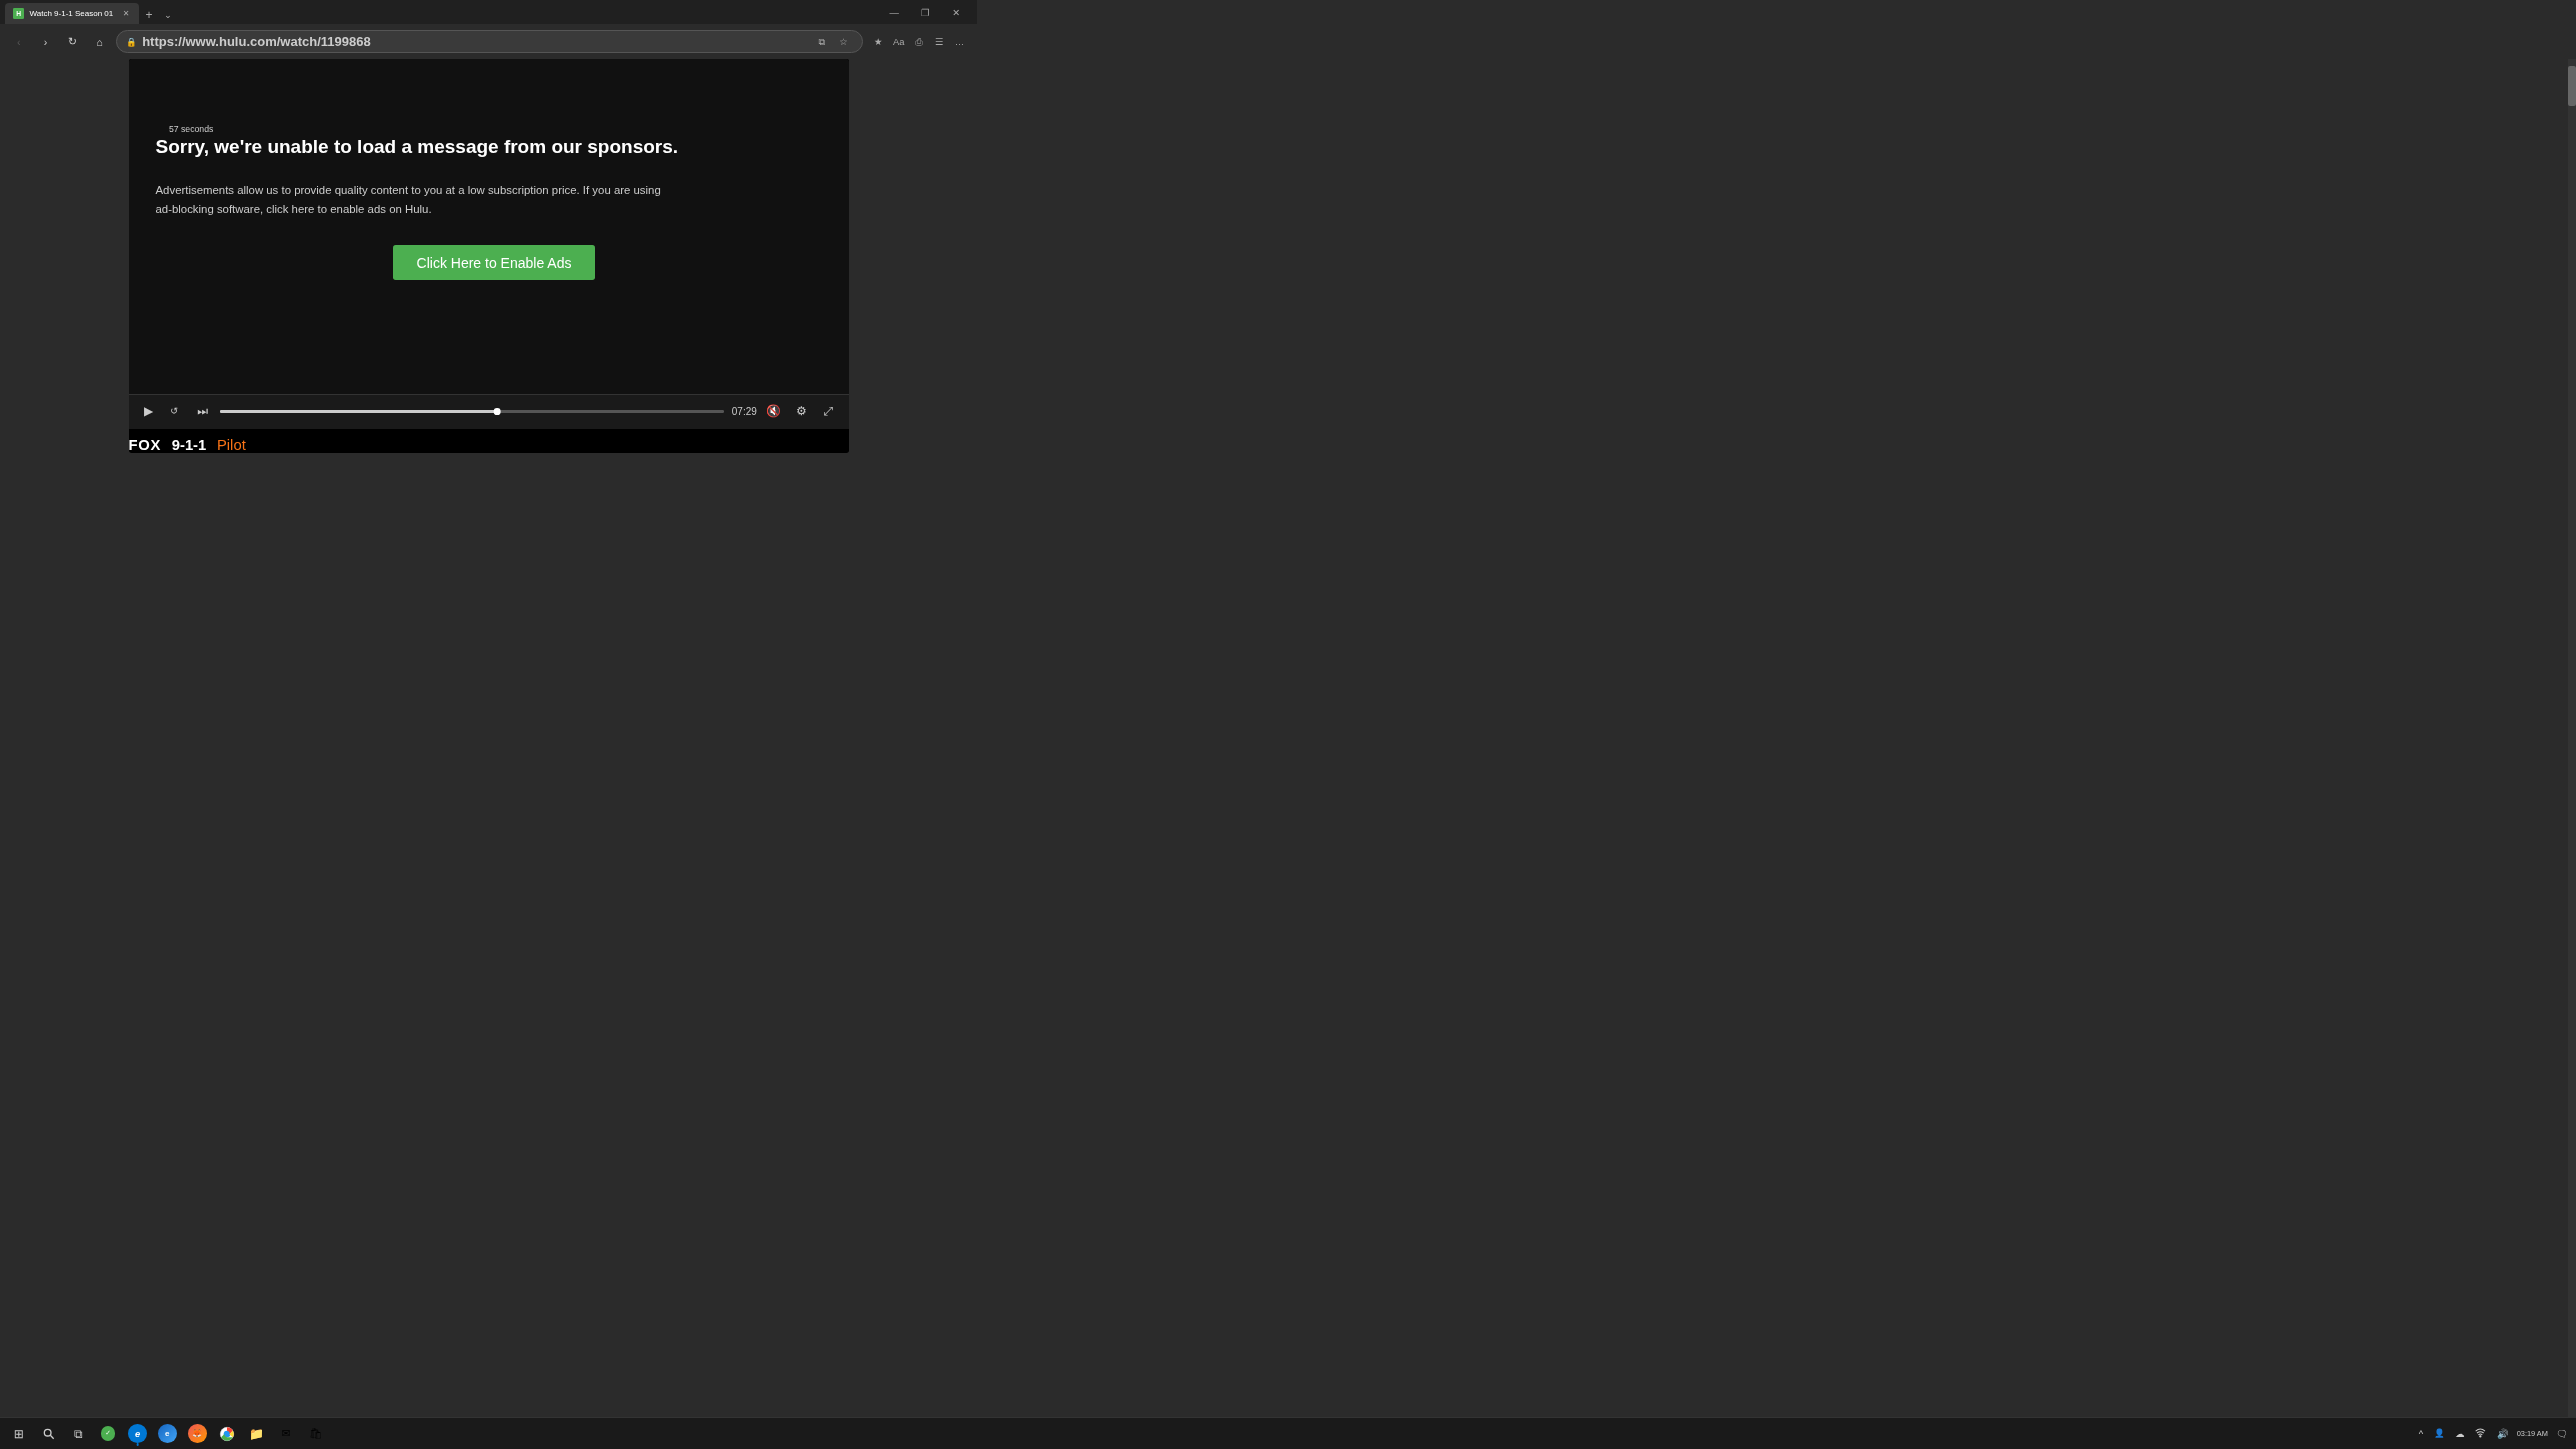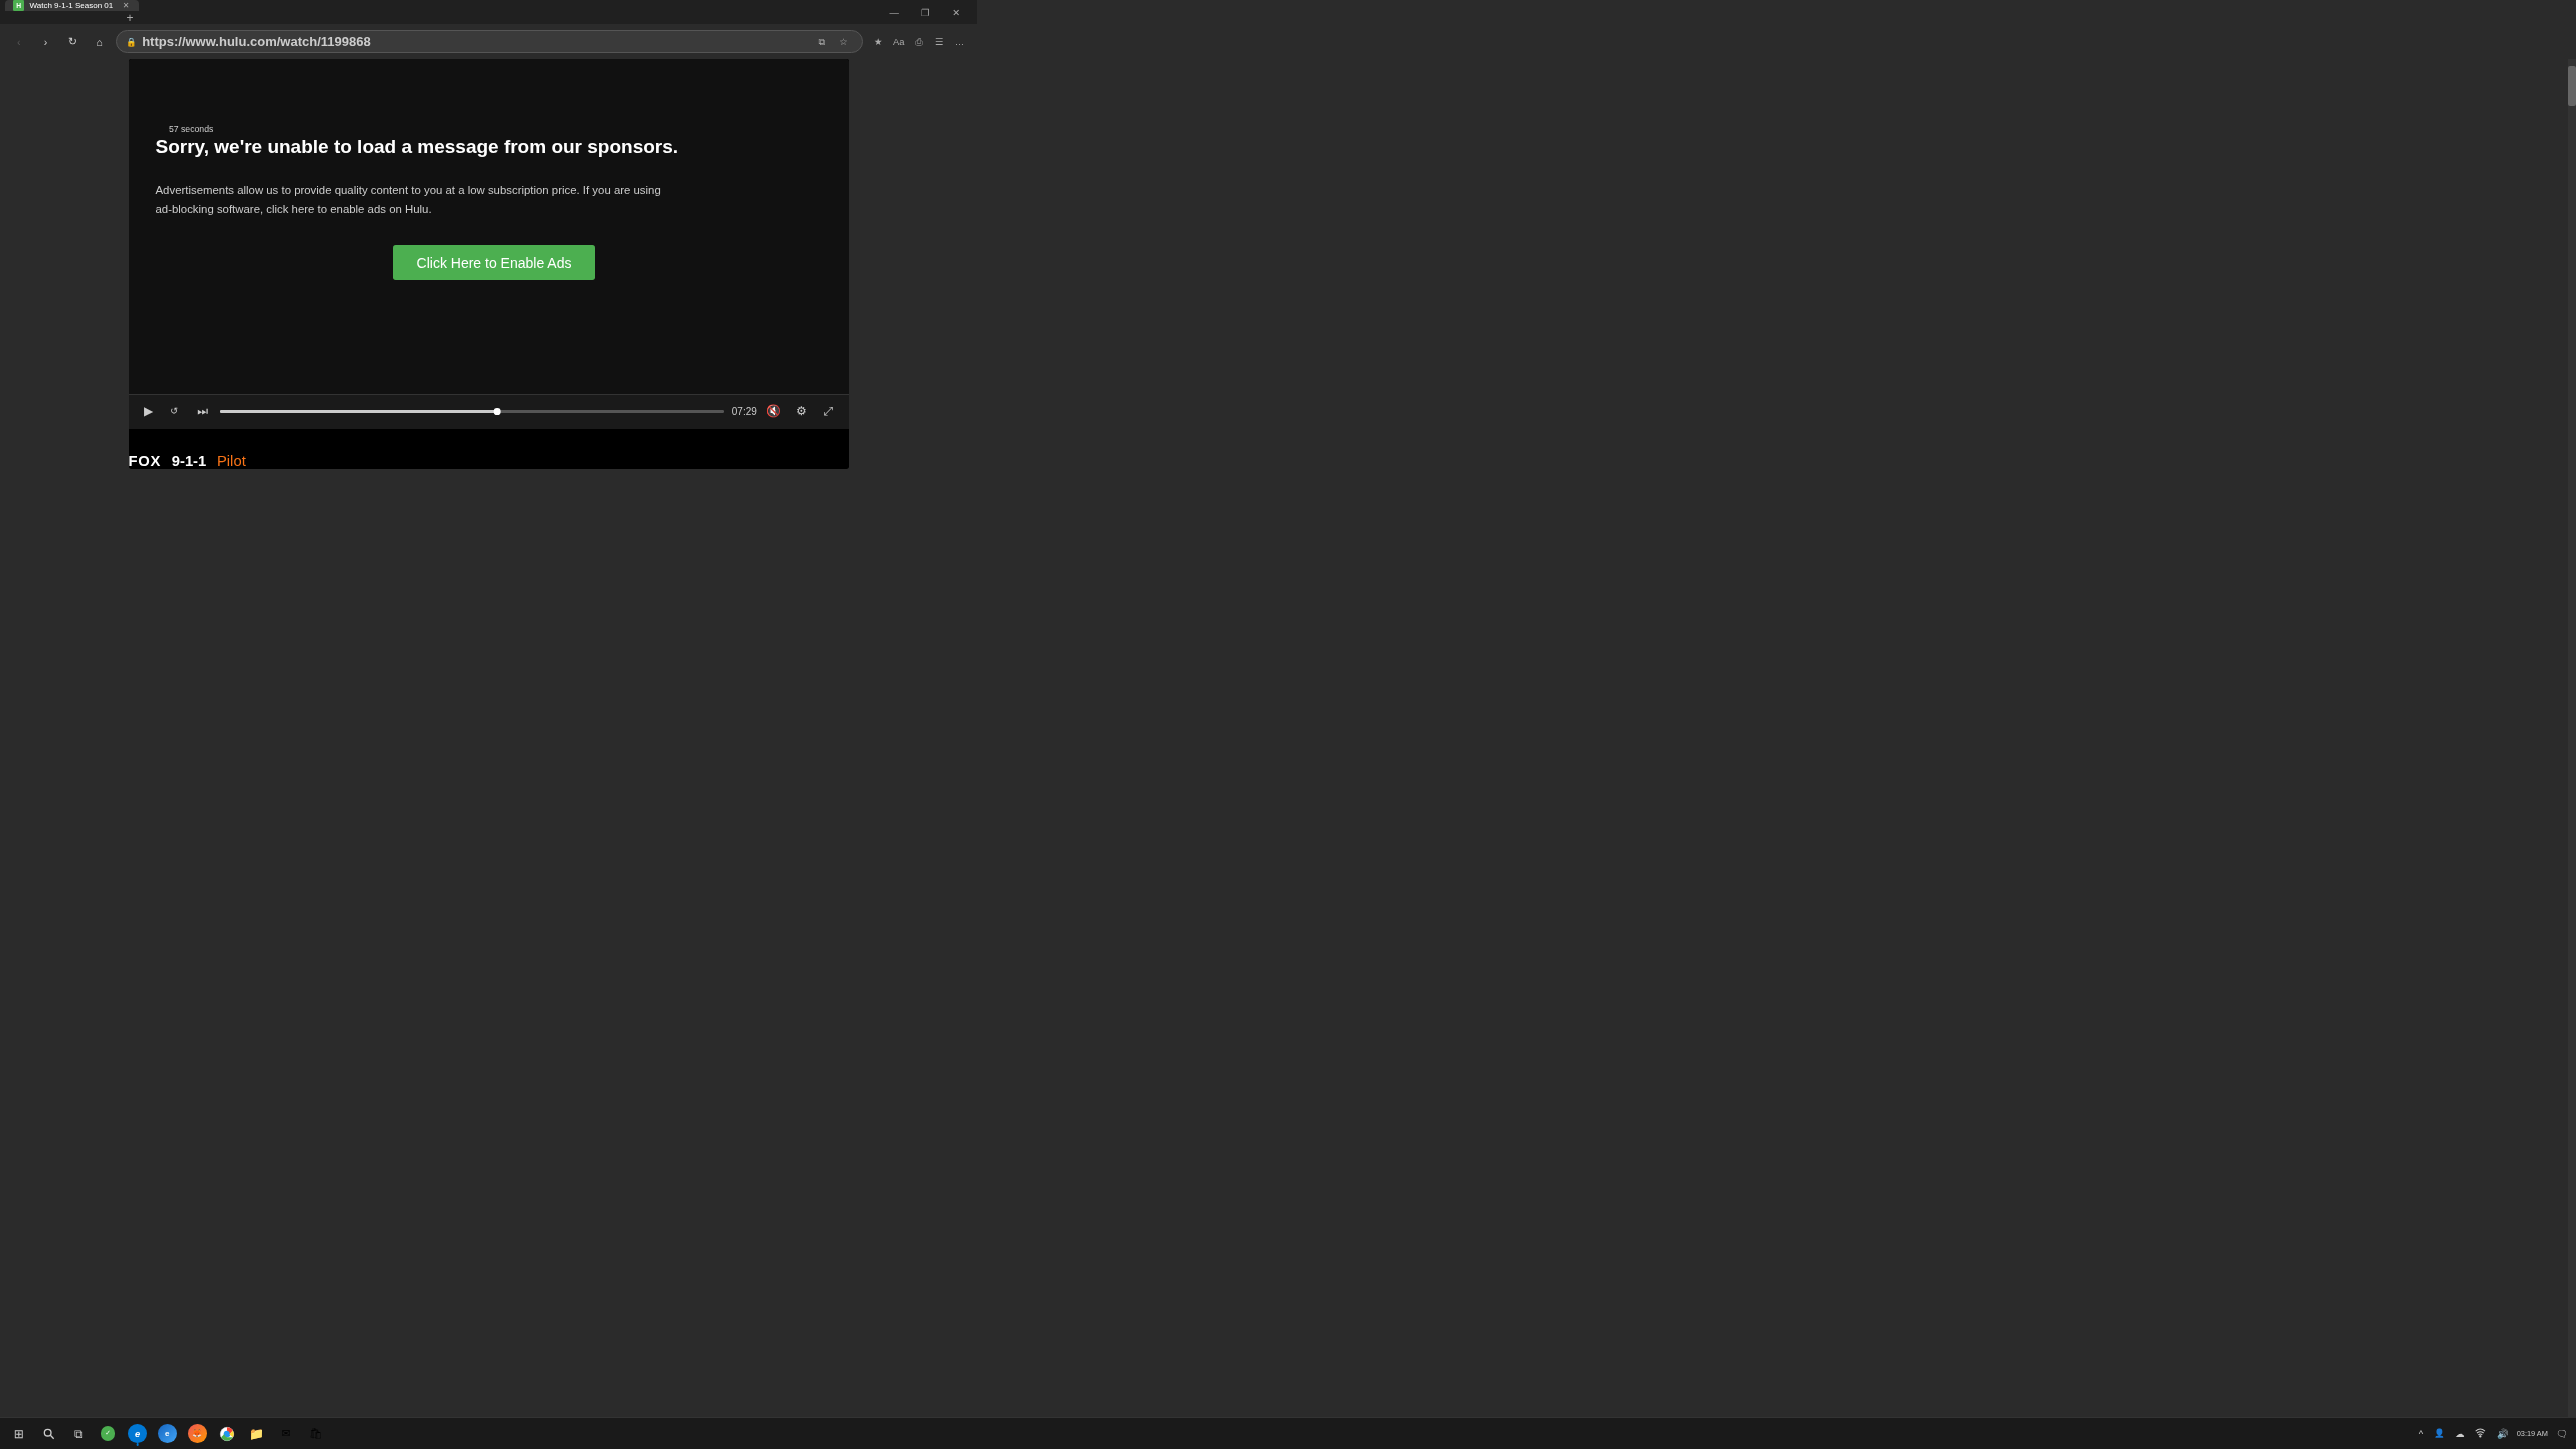--- a/index.html
+++ b/index.html
@@ -25,21 +25,20 @@
     .title-bar-left {
       display: flex;
       align-items: center;
       gap: 2.7px;
     }
 
     .tab-group {
       display: flex;
       align-items: flex-end;
       height: 24px;
-      flex-direction: column;
     }
 
     .tab {
       display: flex;
       align-items: center;
       height: 21.5px;
       background: #383838;
       border-radius: 4px 4px 0 0;
       padding: 0 8px;
       gap: 5.4px;
@@ -315,21 +314,20 @@
       font-size: 10px;
       white-space: nowrap;
     }
 
     
     .show-info {
       padding: 8px 0 0;
       display: flex;
       align-items: flex-end;
       gap: 10.7px;
-      margin-top: 16px;
     }
 
     .show-network {
       color: #ffffff;
       font-size: 14.8px;
       font-weight: 900;
       letter-spacing: 0.7px;
     }
 
     .show-name {

